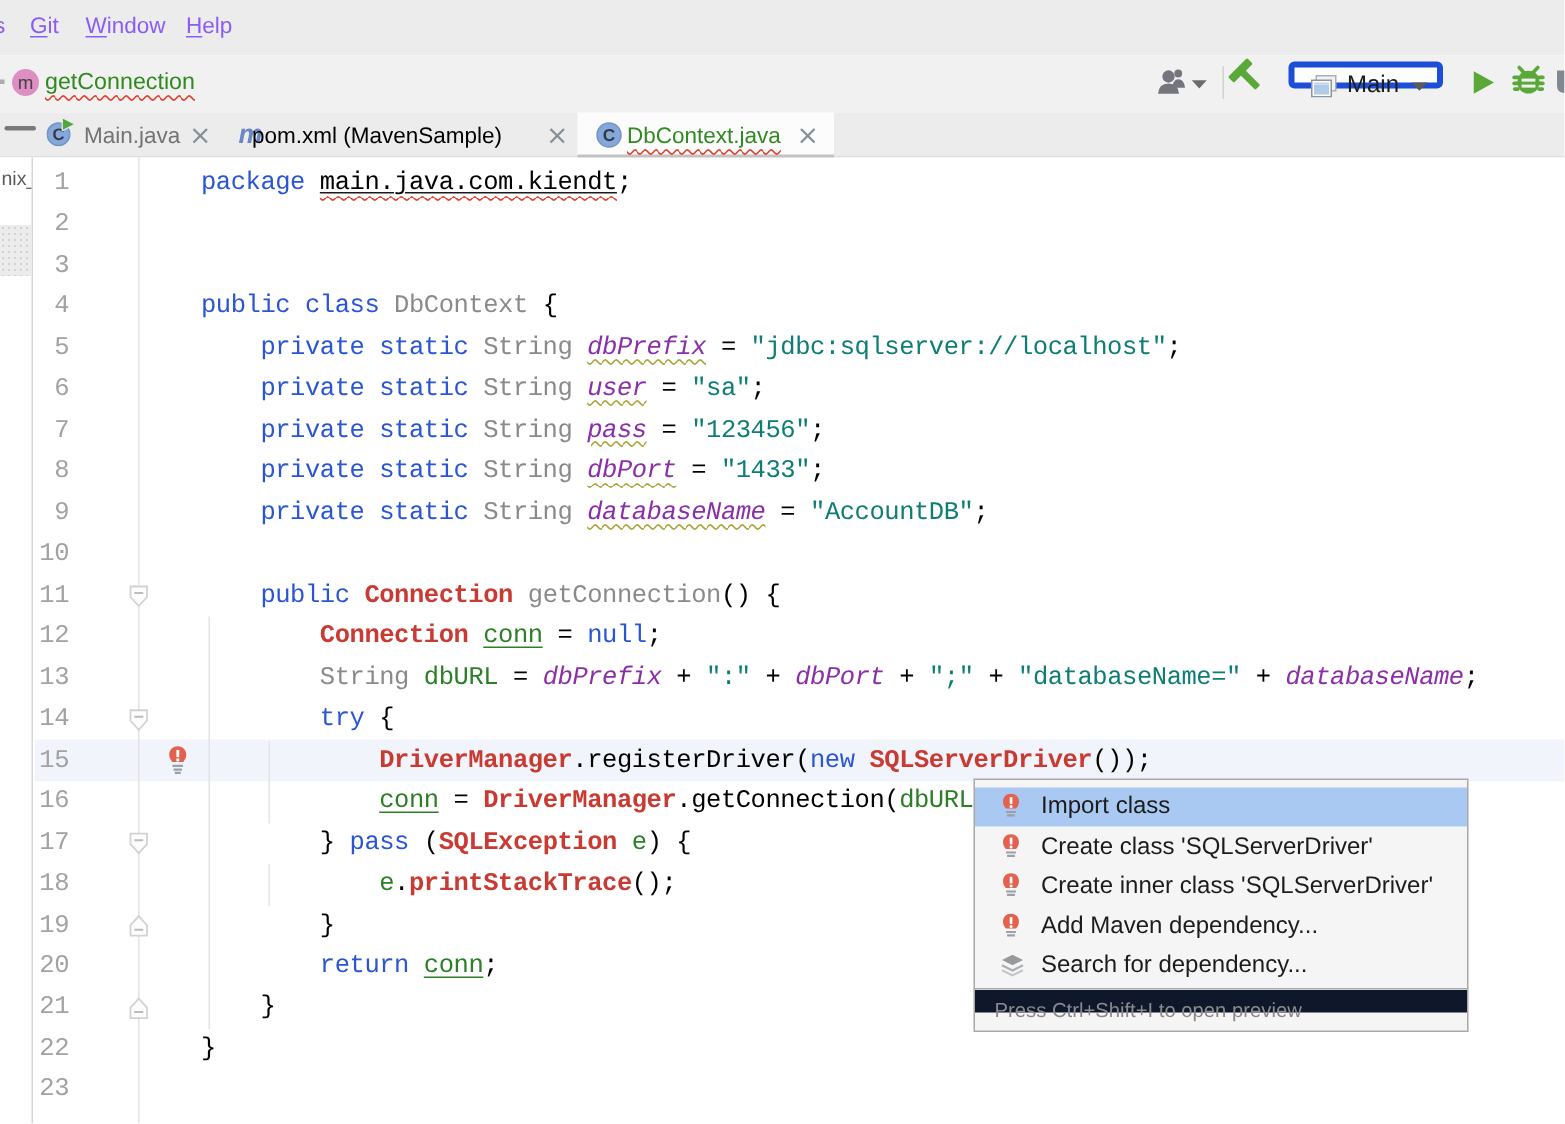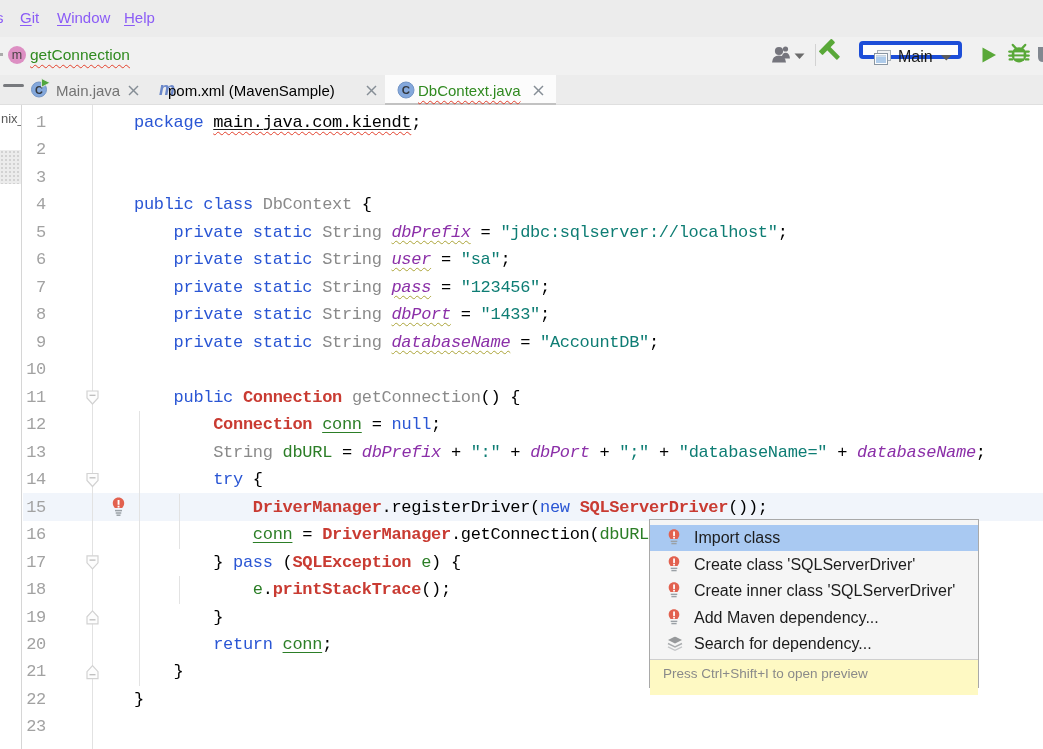--- a/index.html
+++ b/index.html
@@ -38,21 +38,21 @@
 .fldd { color:#8B2FA8; font-style:italic; text-decoration:underline wavy #ABA438 1px; text-underline-offset:3px; }
 .var { color:#2C7E27; }
 .varu { color:#2C7E27; text-decoration:underline; text-decoration-thickness:1px; text-underline-offset:3px; }
 .wavred { text-decoration:underline wavy #E3402B 1px; text-underline-offset:4px; }
 .usol { text-decoration:underline; text-decoration-color:#1a1a1a; text-decoration-thickness:1px; text-underline-offset:2px; }
 
 #popup { left:649px; top:519px; width:330px; height:169px; background:#F5F5F5; border:1px solid #A9A9A9; }
 .prow { position:absolute; left:0; width:328px; height:26.3px; }
 .prow .ptext { position:absolute; left:44px; top:50%; transform:translateY(-50%); font-size:16px; color:#1C1C1C; }
 .prow svg { position:absolute; left:17px; top:50%; transform:translateY(-50%); }
-#pfoot { position:absolute; left:0; top:139px; width:328px; height:36px; background:#fef9c3; border-top:1px solid #CFCFCF; }
+#pfoot { position:absolute; left:0; top:139px; width:328px; height:16px; background:#0f172a; border-top:1px solid #CFCFCF; }
 #pfoot span { position:absolute; left:13px; top:6px; font-size:13.5px; color:#8A8A8A; }
 .x { stroke:#868E96; stroke-width:1.5; }
 </style>
 </head>
 <body>
 <div class="abs" id="menubar">
   <span class="mi" style="left:-4px">s</span>
   <span class="mi" style="left:20px"><u>G</u>it</span>
   <span class="mi" style="left:57px"><u>W</u>indow</span>
   <span class="mi" style="left:124px"><u>H</u>elp</span>

